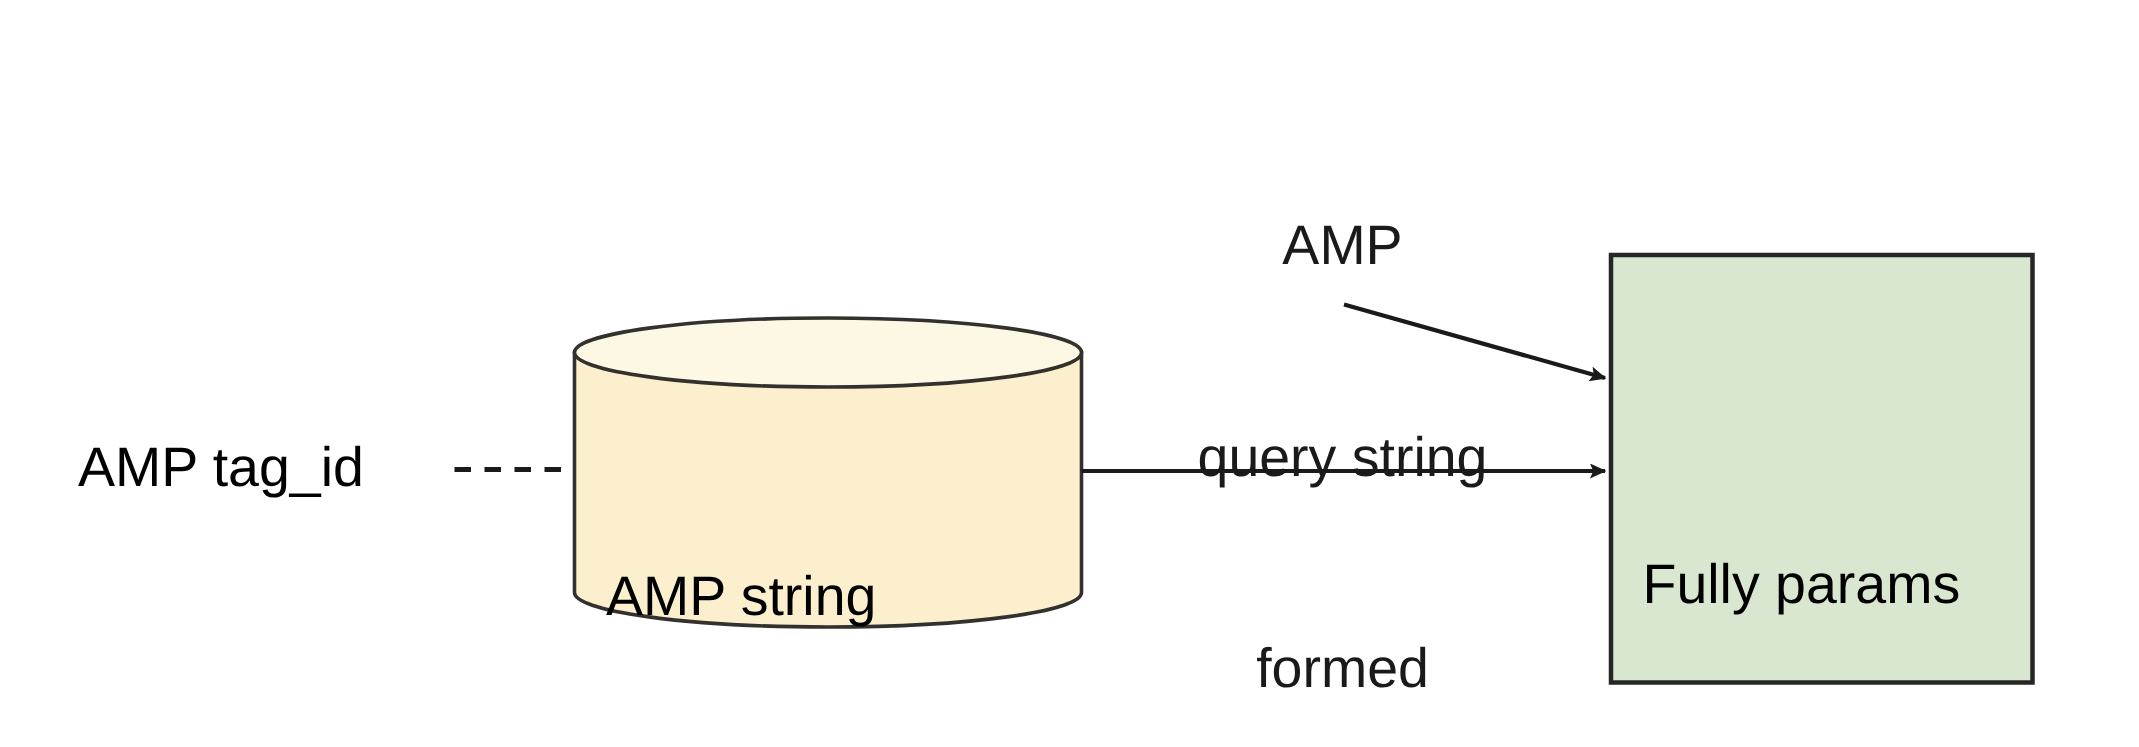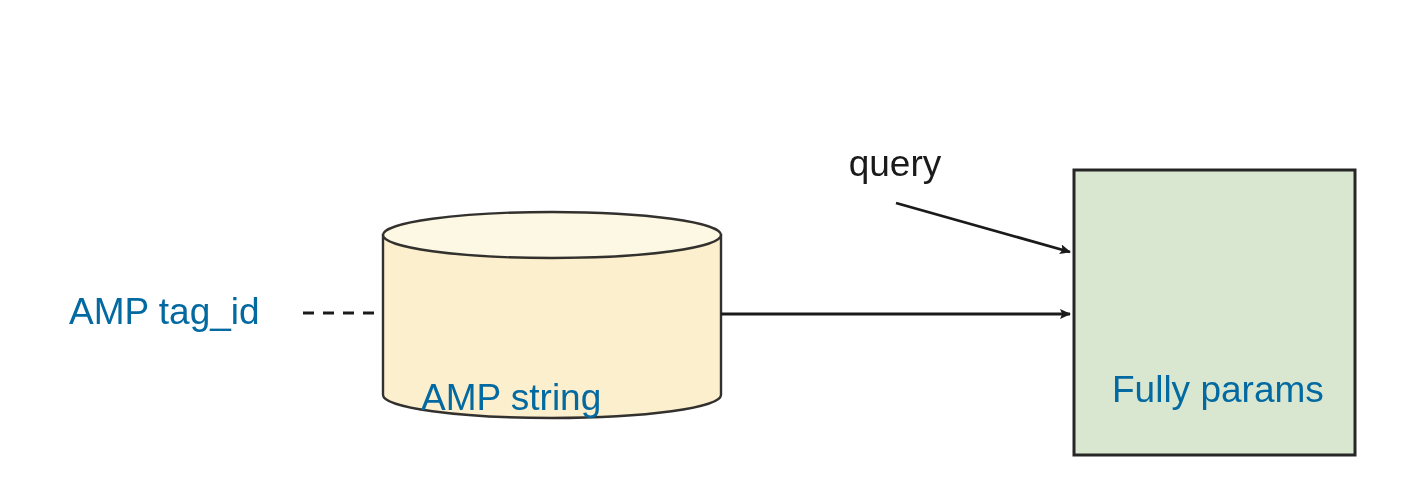--- a/index.html
+++ b/index.html
@@ -21,26 +21,25 @@
   }
   .svg-layer {
     position: absolute;
     left: 0;
     top: 0;
     width: 1426px;
     height: 498px;
   }
   .node-label {
     position: absolute;
-    color: #0369a1;
+    color: #000000;
     font-size: 37px;
     line-height: 47px;
     white-space: pre;
     letter-spacing: 0px;
-    margin-left: 17px;
   }
   #input-label {
     left: 52px;
     top: 288px;
   }
   #cylinder-label {
     left: 404px;
     top: 280px;
   }
   #output-label {
@@ -91,21 +90,23 @@
   </svg>
 
   <div class="node-label" id="input-label">AMP tag_id</div>
 
   <div class="node-label" id="cylinder-label">
     <div>AMP string</div>
     
   </div>
 
   <div id="qs-label">
-    <div>query</div>
+    <div>AMP</div>
+    <div>query string</div>
+    <div>formed</div>
   </div>
 
   <div class="node-label" id="output-label">
     <div>Fully params</div>
     
   </div>
 
 </div>
 
 </body></html>

